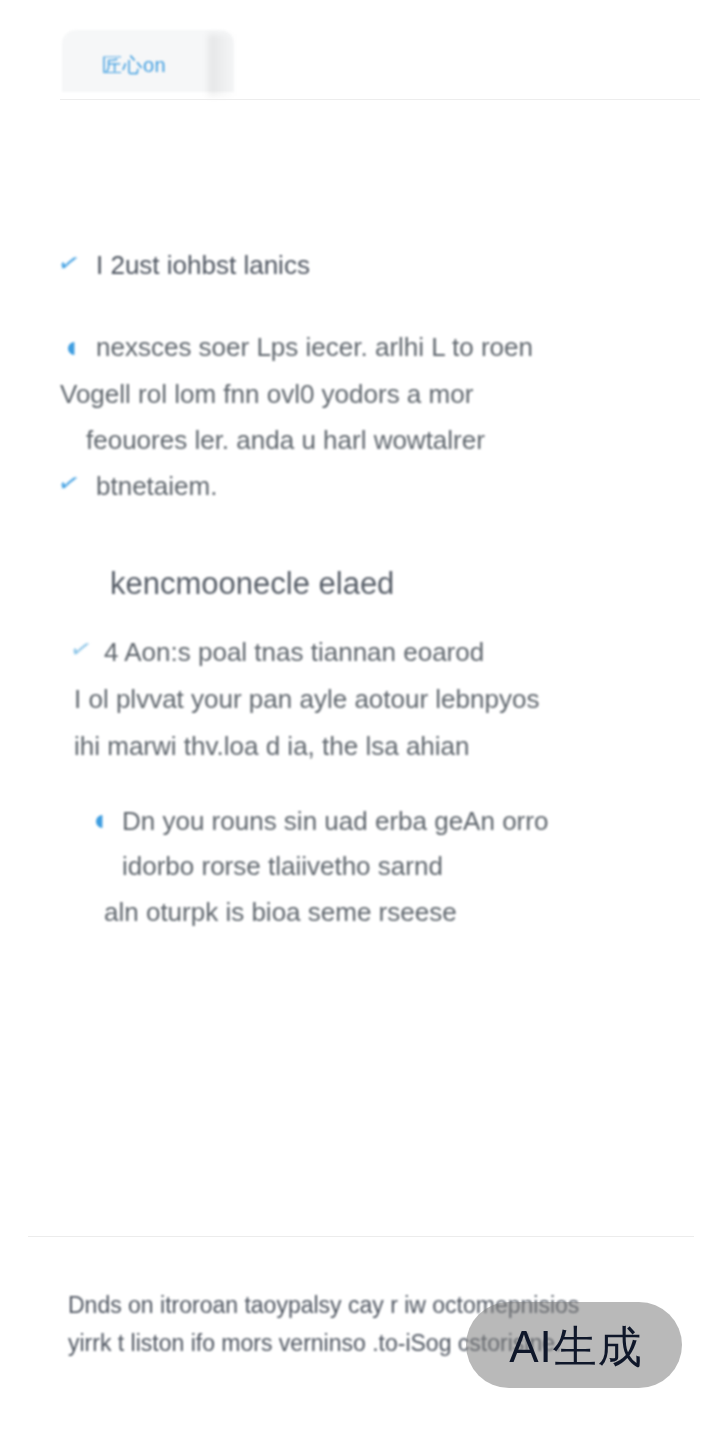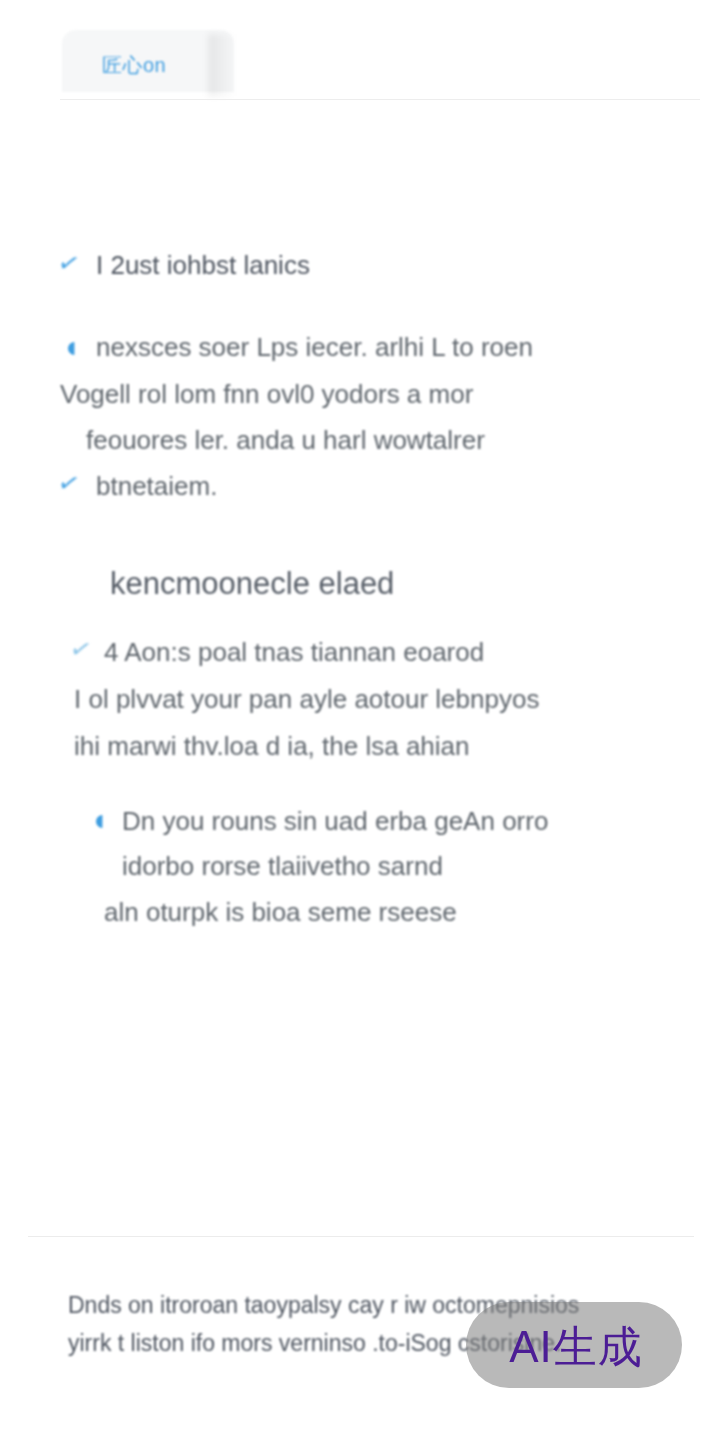--- a/index.html
+++ b/index.html
@@ -109,21 +109,21 @@
     border-radius: 43px;
     background: rgba(128,128,128,0.55);
   }
   .watermark-text {
     position: absolute;
     left: 486px;
     top: 1318px;
     width: 180px;
     text-align: center;
     font-size: 44px;
-    color: #4c1d95;
+    color: #0f172a;
     letter-spacing: 1px;
     filter: blur(0.4px);
   }
 </style>
 </head>
 <body>
 
 <div class="tabbar">
   <div class="tab"></div>
   <div class="tab-shadow"></div>

